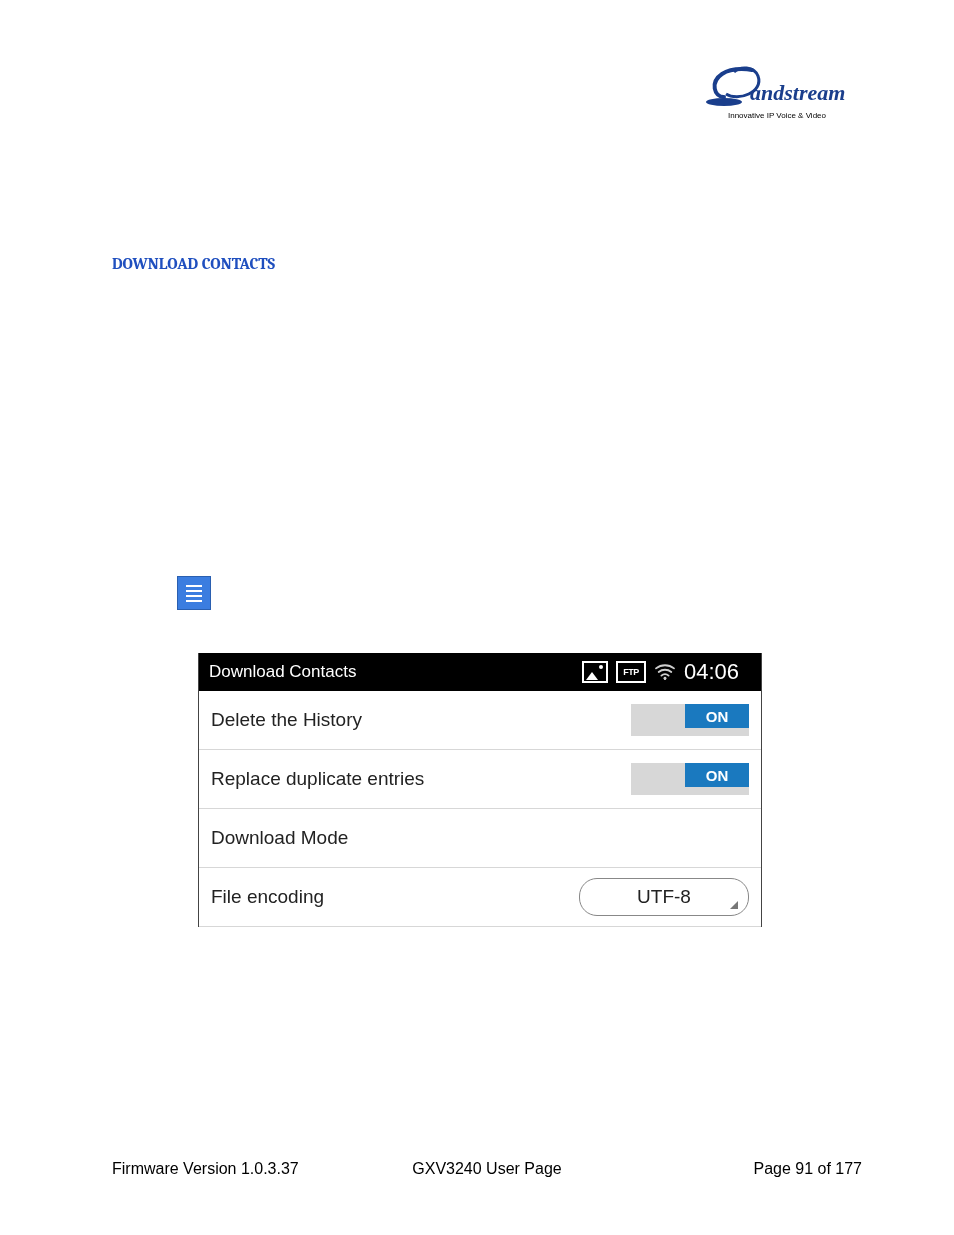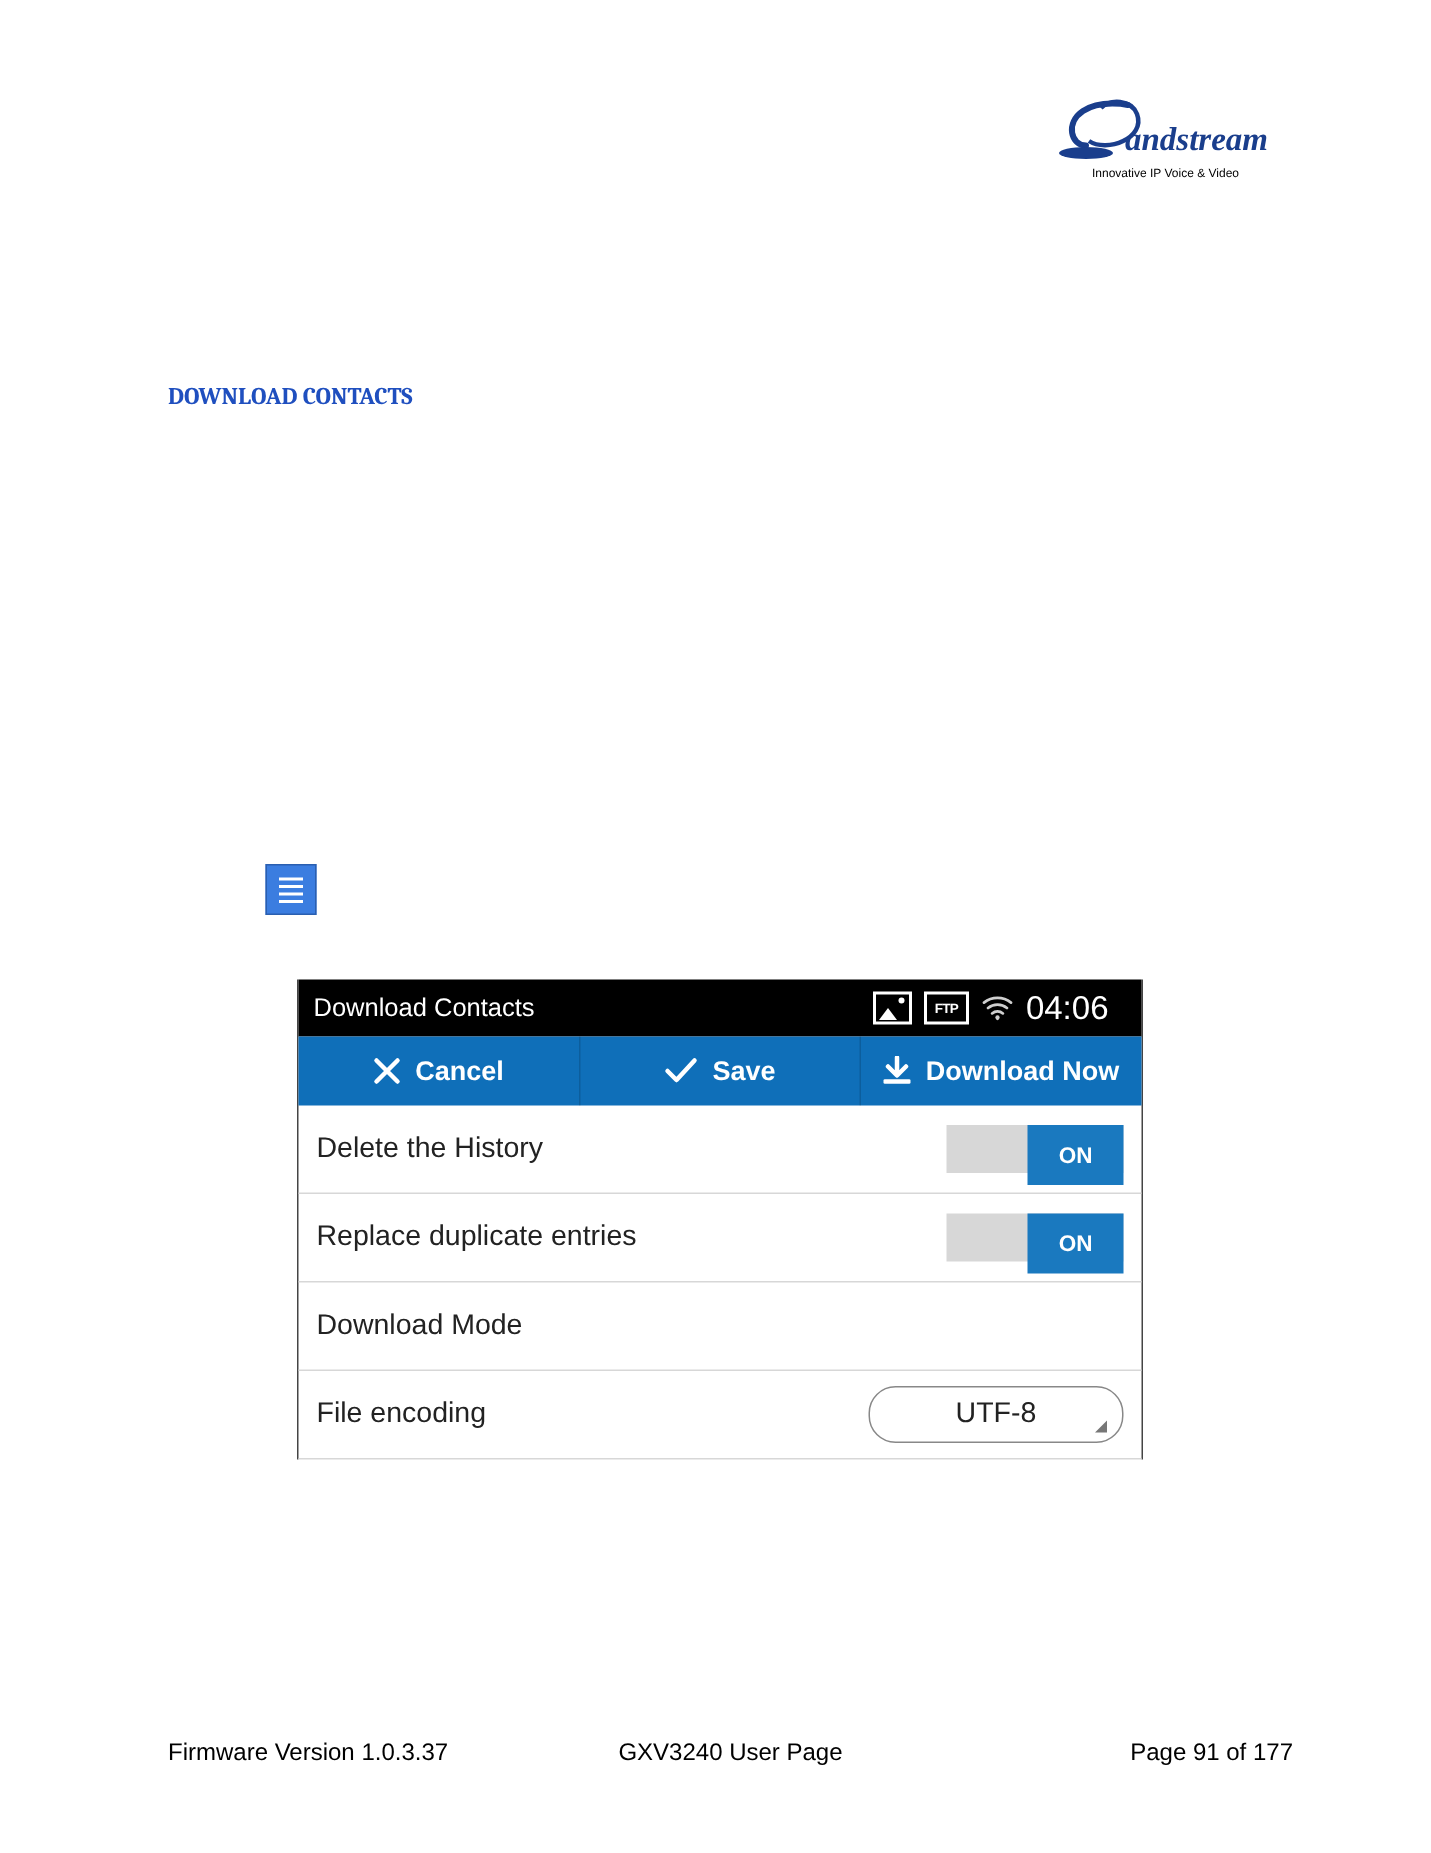--- a/index.html
+++ b/index.html
@@ -18,21 +18,21 @@
 .pic-icon::after{content:"";position:absolute;bottom:1px;left:2px;width:0;height:0;border-left:6px solid transparent;border-right:6px solid transparent;border-bottom:8px solid #fff}
 .pic-icon::before{content:"";position:absolute;top:2px;right:3px;width:4px;height:4px;border-radius:50%;background:#fff}
 .ftp-icon{width:26px;height:18px;border:2px solid #fff;display:flex;align-items:center;justify-content:center;font-size:9px;font-weight:bold;letter-spacing:-0.5px}
 .wifi-icon svg{display:block}
 .toolbar{height:46px;background:#0f6fb9;display:flex}
 .toolbar .btn{flex:1;display:flex;align-items:center;justify-content:center;gap:10px;color:#fff;font-size:18px;font-weight:bold;border-right:1px solid rgba(0,0,0,.15)}
 .toolbar .btn:last-child{border-right:none}
 .toolbar svg{display:block}
 .row{height:58px;display:flex;align-items:center;justify-content:space-between;padding:0 12px;border-bottom:1px solid #d7d7d7;font-size:19px;color:#222}
 .toggle{width:118px;height:32px;background:#d7d7d7;position:relative}
-.toggle .knob{position:absolute;right:0;top:0;width:64px;height:40px;background:#1a79bf;color:#fff;display:flex;align-items:center;justify-content:center;font-size:15px;font-weight:bold}
+.toggle .knob{position:absolute;right:0;top:0;width:64px;height:24px;background:#1a79bf;color:#fff;display:flex;align-items:center;justify-content:center;font-size:15px;font-weight:bold}
 .drop{width:136px;height:36px;border:1px solid #888;border-radius:18px;display:flex;align-items:center;justify-content:center;gap:18px;font-size:19px;position:relative}
 .drop .tri{width:0;height:0;border-left:8px solid transparent;border-top:8px solid transparent;border-bottom:8px solid #777;transform:rotate(0deg);position:absolute;right:10px;bottom:6px}
 .drop.fe{width:168px}
 .caption{position:absolute;left:0;width:954px;top:985px;text-align:center;font-size:13.5px;font-weight:bold}
 .footer{position:absolute;left:112px;right:92px;top:1148px;font-size:16px;display:flex;justify-content:space-between}
 .footer .c{position:absolute;left:0;right:0;text-align:center}
 </style>
 </head>
 <body>
 
@@ -66,40 +66,20 @@
         <span class="wifi-icon">
           <svg width="22" height="18" viewBox="0 0 24 20">
               <path d="M12 18 L12 18 M2 6 A16 16 0 0 1 22 6 M5 10 A11 11 0 0 1 19 10 M8 14 A6 6 0 0 1 16 14" fill="none" stroke="#cfcfcf" stroke-width="2" stroke-linecap="round"></path>
               <circle cx="12" cy="17" r="1.6" fill="#cfcfcf"></circle>
             </svg>
         </span>
         <span class="time">04:06</span>
       </div>
     </div>
 
-    <div class="toolbar">
-      <div class="btn">
-        <svg width="18" height="18" viewBox="0 0 18 18">
-            <path d="M2 2 L16 16 M16 2 L2 16" stroke="#fff" stroke-width="3" stroke-linecap="round"></path>
-          </svg>
-        <span>Cancel</span>
-      </div>
-      <div class="btn">
-        <svg width="22" height="18" viewBox="0 0 22 18">
-            <path d="M2 9 L8 15 L20 2" fill="none" stroke="#fff" stroke-width="3" stroke-linecap="round" stroke-linejoin="round"></path>
-          </svg>
-        <span>Save</span>
-      </div>
-      <div class="btn">
-        <svg width="18" height="20" viewBox="0 0 18 20">
-            <path d="M9 1 L9 12 M3 7 L9 13 L15 7 M1 17 L17 17" fill="none" stroke="#fff" stroke-width="3" stroke-linecap="round" stroke-linejoin="round"></path>
-          </svg>
-        <span>Download Now</span>
-      </div>
-    </div>
 
     <div class="row">
       <span>Delete the History</span>
       <div class="toggle">
         <div class="knob">ON</div>
       </div>
     </div>
 
     <div class="row">
       <span>Replace duplicate entries</span>

